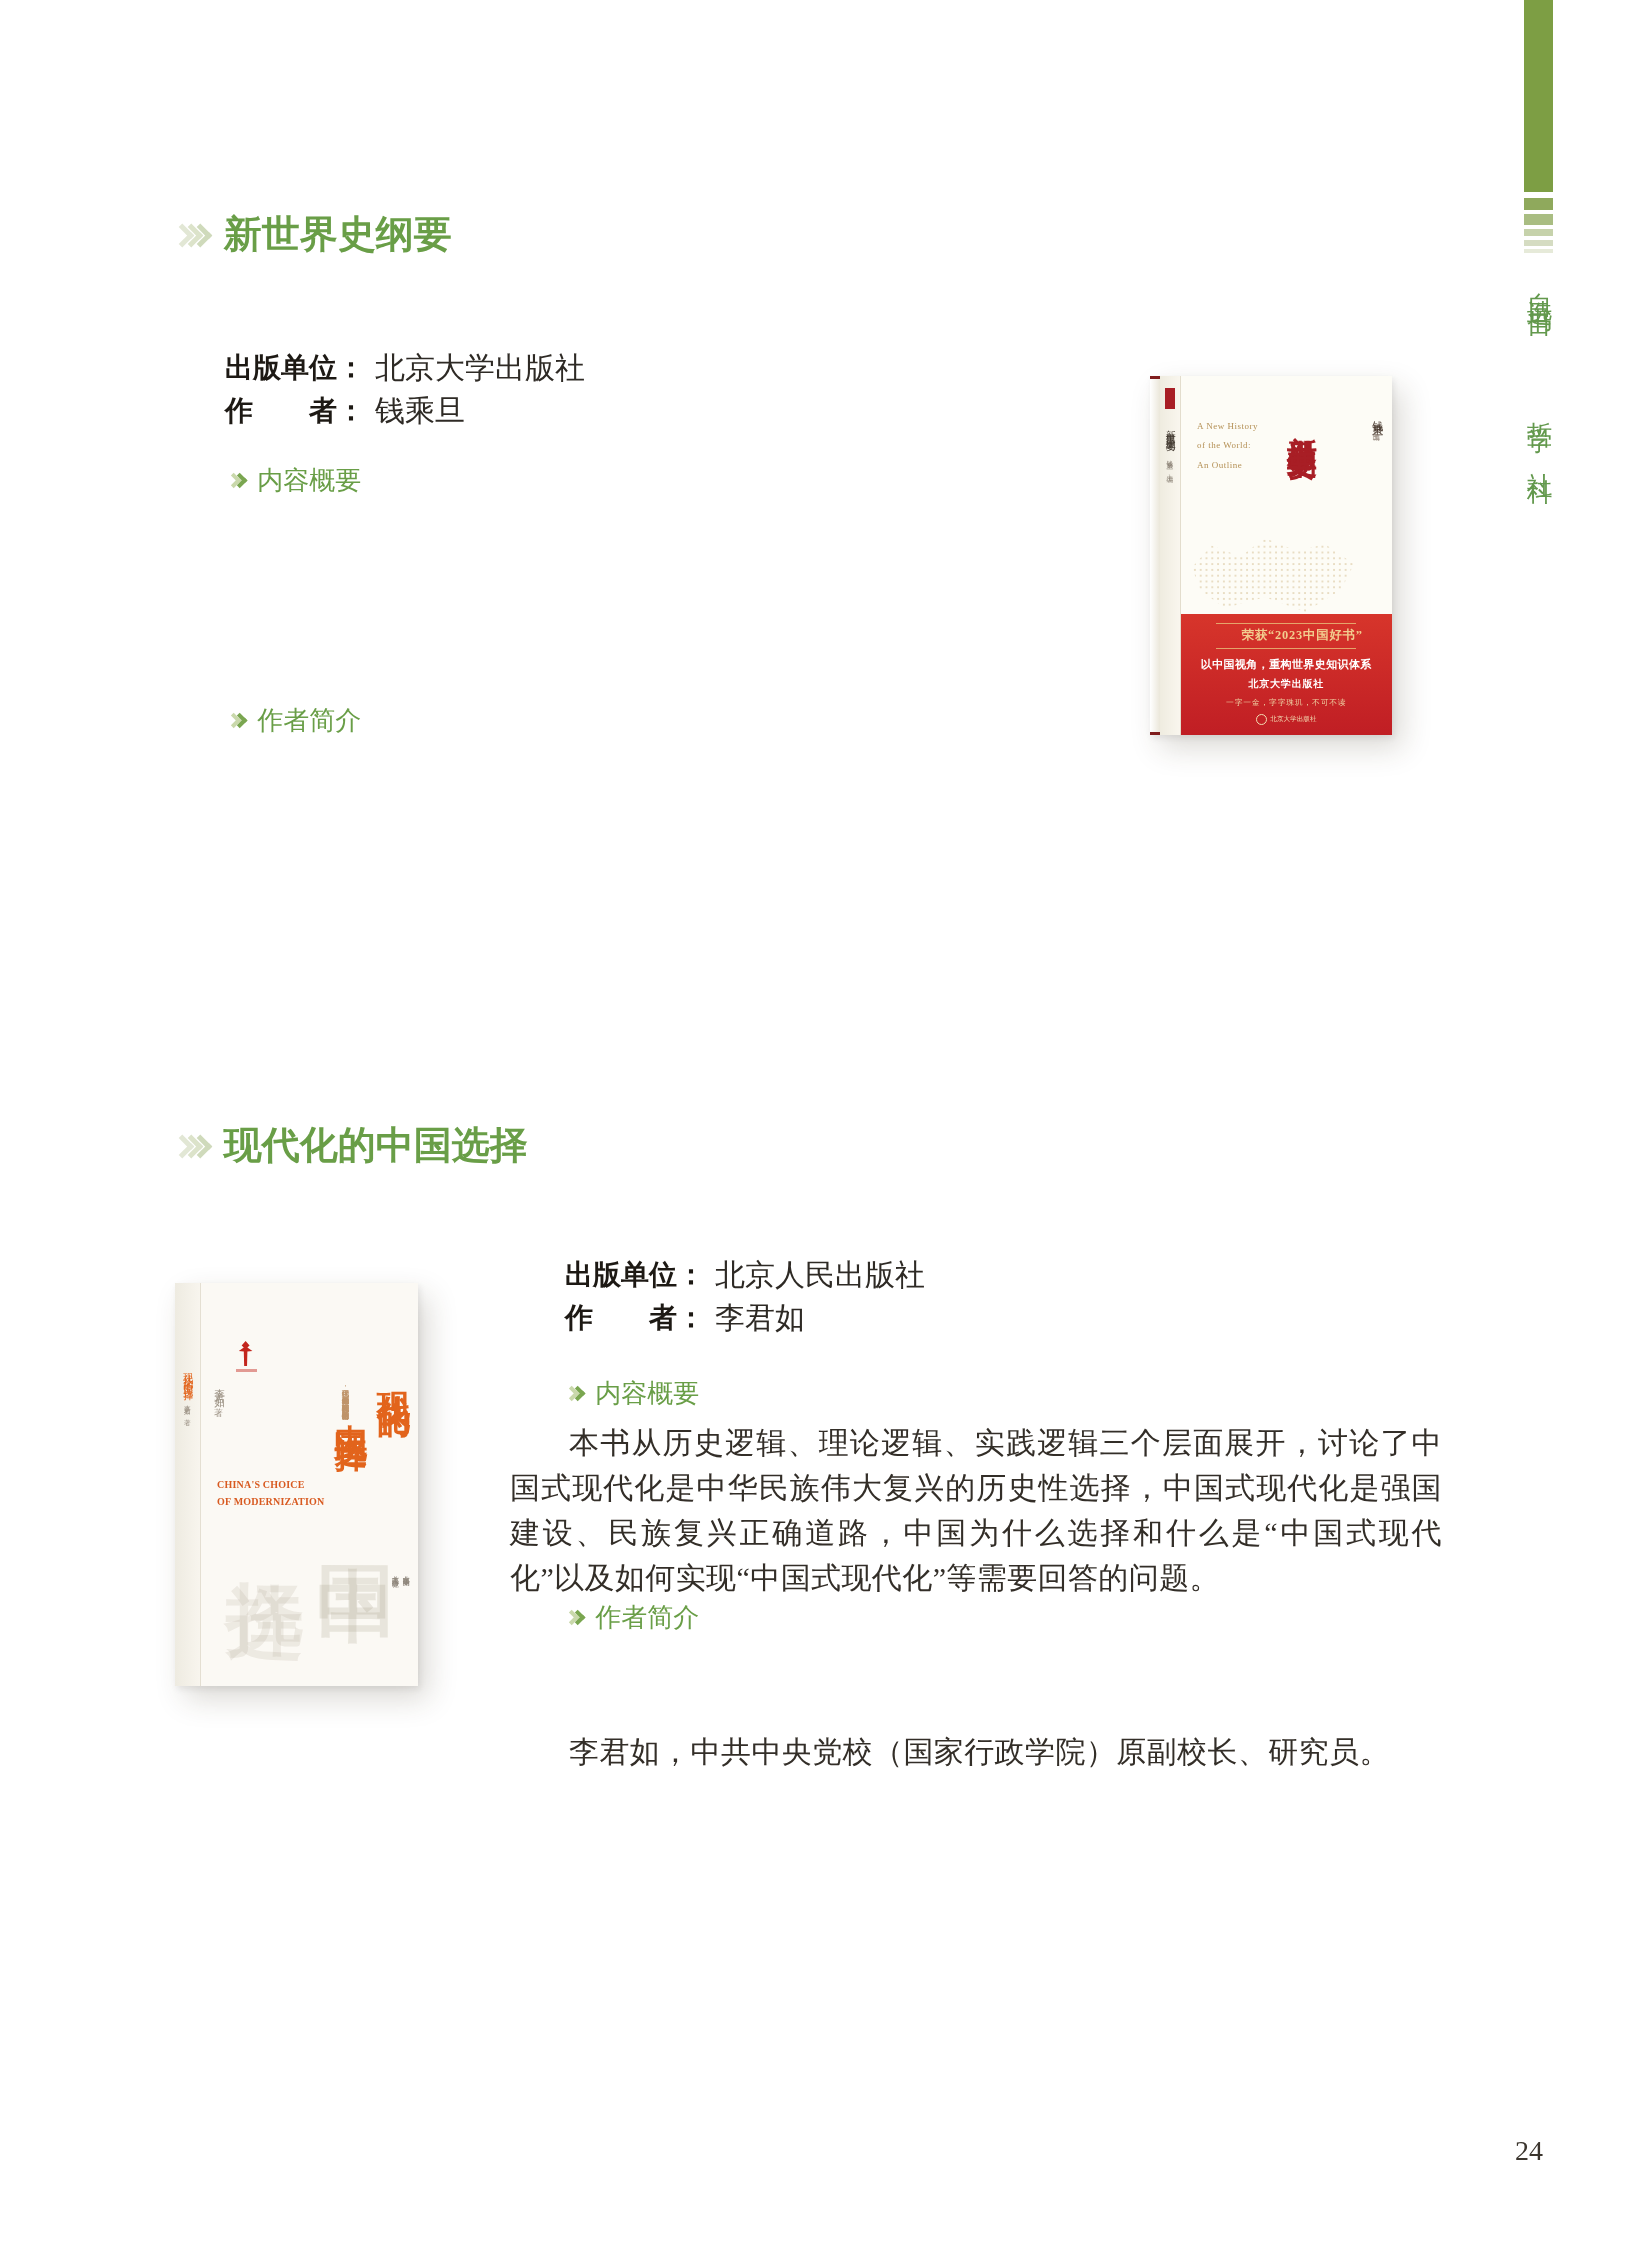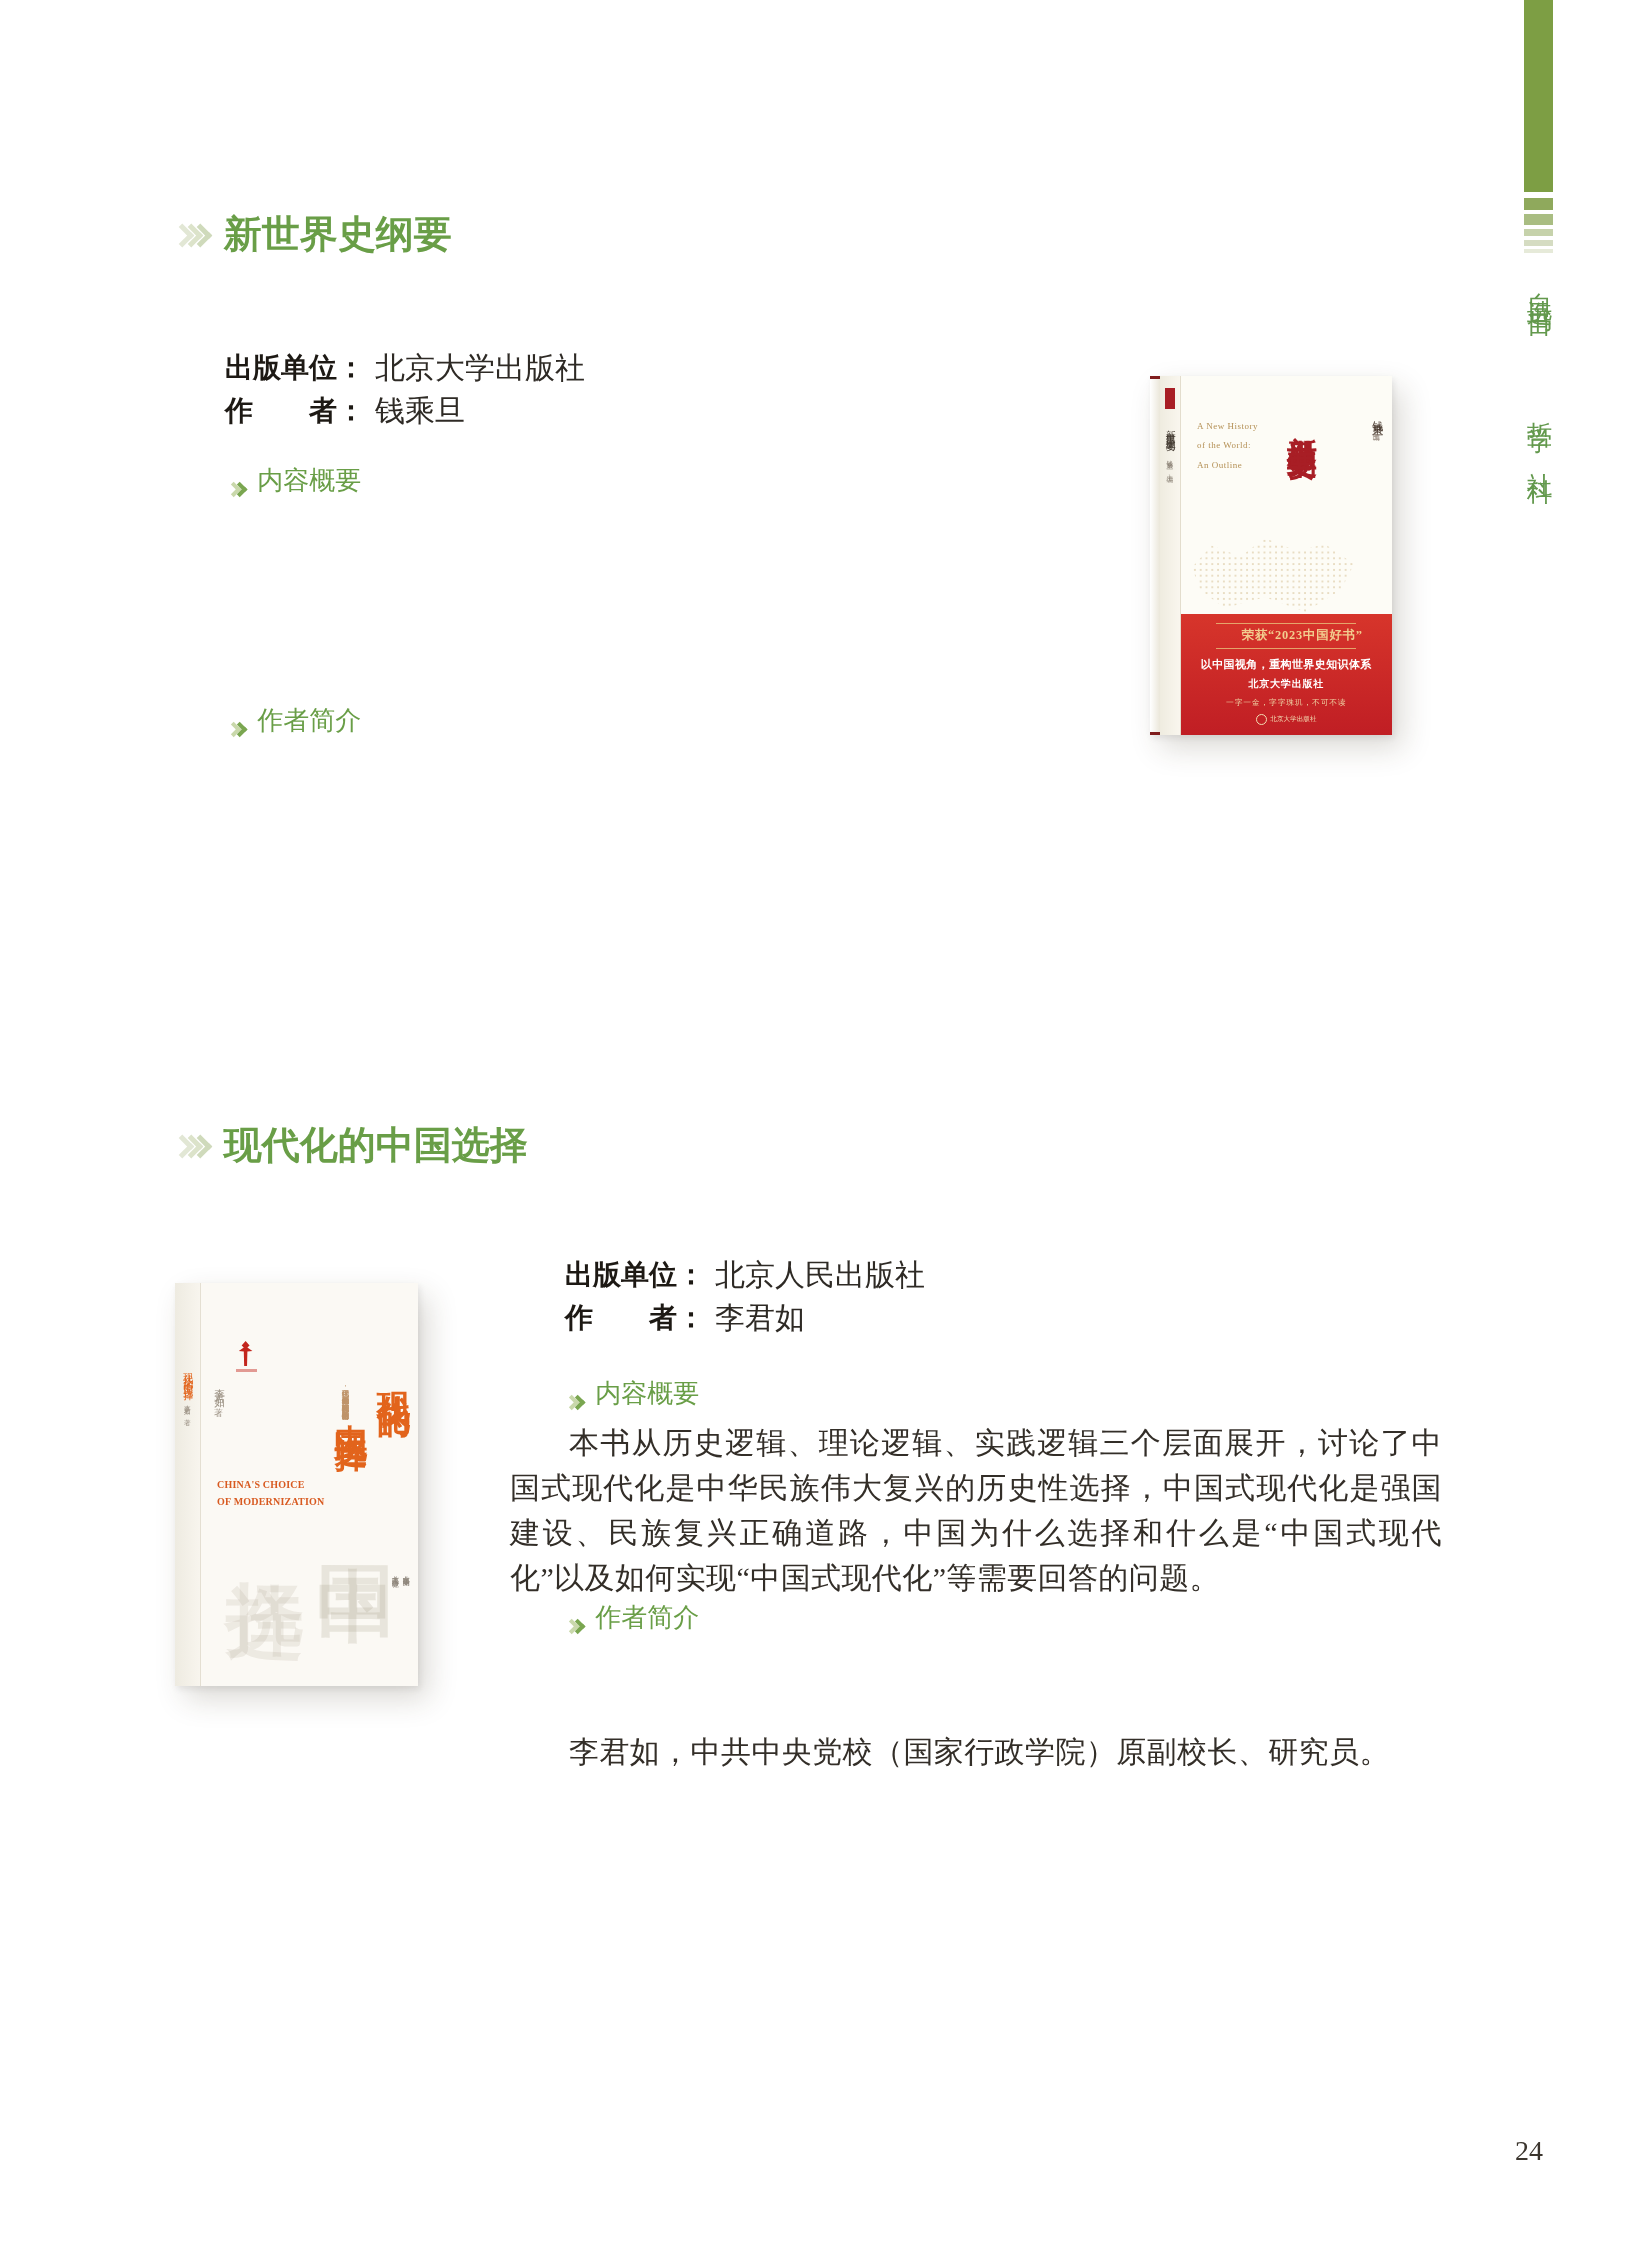--- a/index.html
+++ b/index.html
@@ -51,21 +51,21 @@
   .t-sec2{left:174px;top:1122px;}
 
   .meta{position:absolute;display:flex;align-items:center;gap:10px;line-height:43px;white-space:nowrap;}
   .mlabel{font-family:"Liberation Sans","DejaVu Sans",sans-serif;font-weight:700;font-size:28px;color:#1d1914;}
   .mval{font-size:30px;color:#2e2a25;}
   .m1a{left:225px;top:346px;}
   .m1b{left:225px;top:389px;}
   .m2a{left:565px;top:1253px;}
   .m2b{left:565px;top:1296px;}
 
-  .subhead{position:absolute;margin:0;display:flex;align-items:flex-end;gap:11.5px;
+  .subhead{position:absolute;margin:0;display:flex;align-items:center;gap:11.5px;
            font-size:26px;line-height:28px;font-weight:400;color:var(--accent-green);}
   .sh1a{left:228px;top:467px;}
   .sh1b{left:228px;top:707px;}
   .sh2a{left:566px;top:1380px;}
   .sh2b{left:566px;top:1604px;}
 
   .para{position:absolute;margin:0;font-size:30px;line-height:45px;text-align:justify;
         text-indent:59px;color:var(--body-text);letter-spacing:0.4px;}
   .p1{left:198px;top:511px;width:919px;}
   .b1{left:198px;top:746px;width:919px;}

